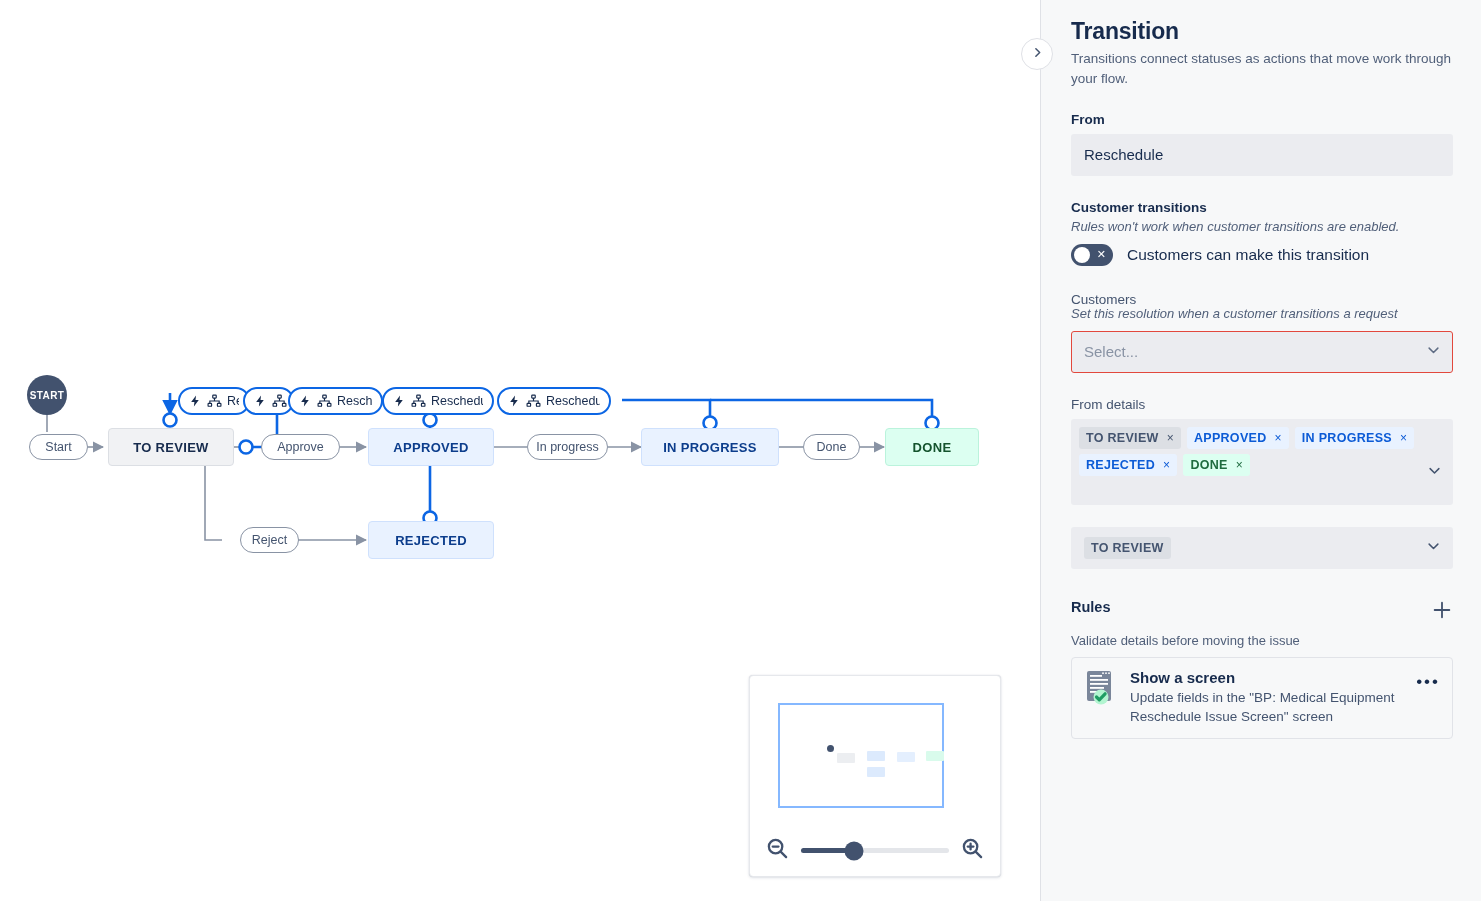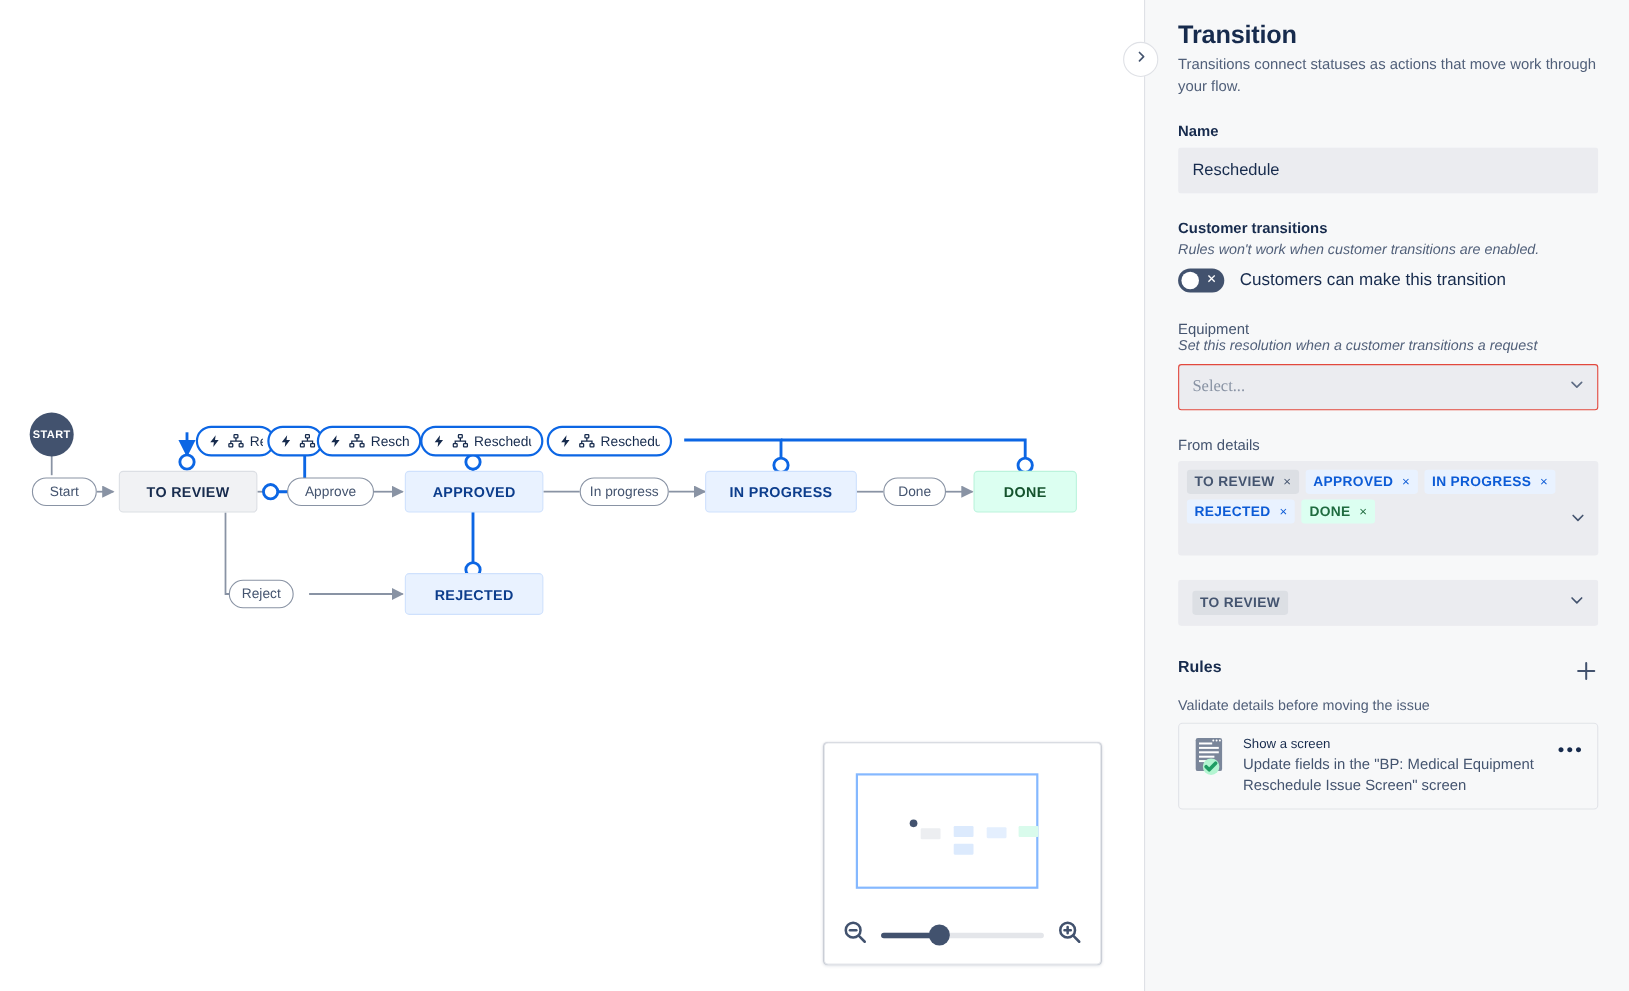--- a/index.html
+++ b/index.html
@@ -139,21 +139,21 @@
   .field-box {
     background: #ebecf0;
     border: 1px solid transparent;
     border-radius: 3px;
     height: 42px;
     display: flex; align-items: center;
     padding: 0 12px;
     font-size: 15px; color: #172b4d;
   }
   .field-box.error { border-color: #e2483d; background: #ebecf0; }
-  .placeholder { color: #8993a4; font-family: Liberation Serif, serif; }
+  .placeholder { color: #8993a4; }
   .sel-wrap { position: relative; }
   .sel-chev {
     position: absolute; right: 12px; top: 50%; transform: translateY(-50%);
     color: #5e6c84; pointer-events: none;
   }
 
   .toggle-row { display: flex; align-items: center; gap: 14px; margin-bottom: 26px; }
   .toggle {
     width: 42px; height: 22px; border-radius: 11px;
     background: #42526e; position: relative; flex: 0 0 auto;
@@ -197,21 +197,21 @@
 
   .rule-card {
     background: #f7f8f9;
     border: 1px solid #e1e3e8;
     border-radius: 4px;
     padding: 11px 12px 12px 13px;
     display: flex; align-items: flex-start; gap: 13px;
   }
   .rule-icon { flex: 0 0 auto; margin-top: 1px; position: relative; }
   .rule-txt { flex: 1 1 auto; }
-  .rule-name { font-size: 12px; font-weight: normal; color: #172b4d; margin-bottom: 2px; }
+  .rule-name { font-size: 15px; font-weight: bold; color: #172b4d; margin-bottom: 2px; }
   .rule-desc { font-size: 13.5px; color: #44546f; line-height: 1.42; }
   .dots { flex: 0 0 auto; color: #172b4d; letter-spacing: 2px; font-size: 17px; line-height: 1; margin-top: 4px; }
 </style>
 </head>
 <body>
 
 <div id="root">
 
   <div id="canvas">
 
@@ -268,21 +268,21 @@
     <div class="node-start-circle" style="left:27px; top:375px;">
       <span>START</span>
     </div>
 
     <div class="transition-pill" style="left:29px; top:434px; width:59px;">
       <span>Start</span>
     </div>
     <div class="transition-pill" style="left:261px; top:434px; width:79px;">
       <span>Approve</span>
     </div>
-    <div class="transition-pill" style="left:208px; top:527px; width:59px;">
+    <div class="transition-pill" style="left:240px; top:527px; width:59px;">
       <span>Reject</span>
     </div>
     <div class="transition-pill" style="left:527px; top:434px; width:81px;">
       <span>In progress</span>
     </div>
     <div class="transition-pill" style="left:803px; top:434px; width:57px;">
       <span>Done</span>
     </div>
 
     <div class="node status-box st-grey" style="left:108px; top:428px; width:126px;">
@@ -424,37 +424,37 @@
         <polyline points="9 5 16 12 9 19"></polyline>
       </svg>
     </span>
   </div>
 
   <div id="panel">
 
     <h1 class="p-title">Transition</h1>
     <p class="p-sub">Transitions connect statuses as actions that move work through your flow.</p>
 
-    <div class="lbl-bold">Name</div>
+    <div class="lbl-bold">From</div>
     <div class="field-box" style="margin-bottom:24px;">
       <span>Reschedule</span>
     </div>
 
     <div class="lbl-bold">Customer transitions</div>
     <div class="helper">Rules won't work when customer transitions are enabled.</div>
 
     <div class="toggle-row">
       <div class="toggle">
         <div class="knob"></div>
         <div class="xm">✕</div>
       </div>
       <div class="toggle-label">Customers can make this transition</div>
     </div>
 
-    <div class="lbl-norm" style="margin-bottom:2px;">Equipment</div>
+    <div class="lbl-norm" style="margin-bottom:2px;">Customers</div>
     <div class="helper">Set this resolution when a customer transitions a request</div>
     <div class="sel-wrap" style="margin-bottom:24px;">
       <div class="field-box error">
         <span class="placeholder">Select...</span>
       </div>
       <span class="sel-chev">
         <svg width="15" height="15" viewBox="0 0 24 24" fill="none" stroke="#5e6c84" stroke-width="2.4" stroke-linecap="round" stroke-linejoin="round">
           <polyline points="5 9 12 16 19 9"></polyline>
         </svg>
       </span>

